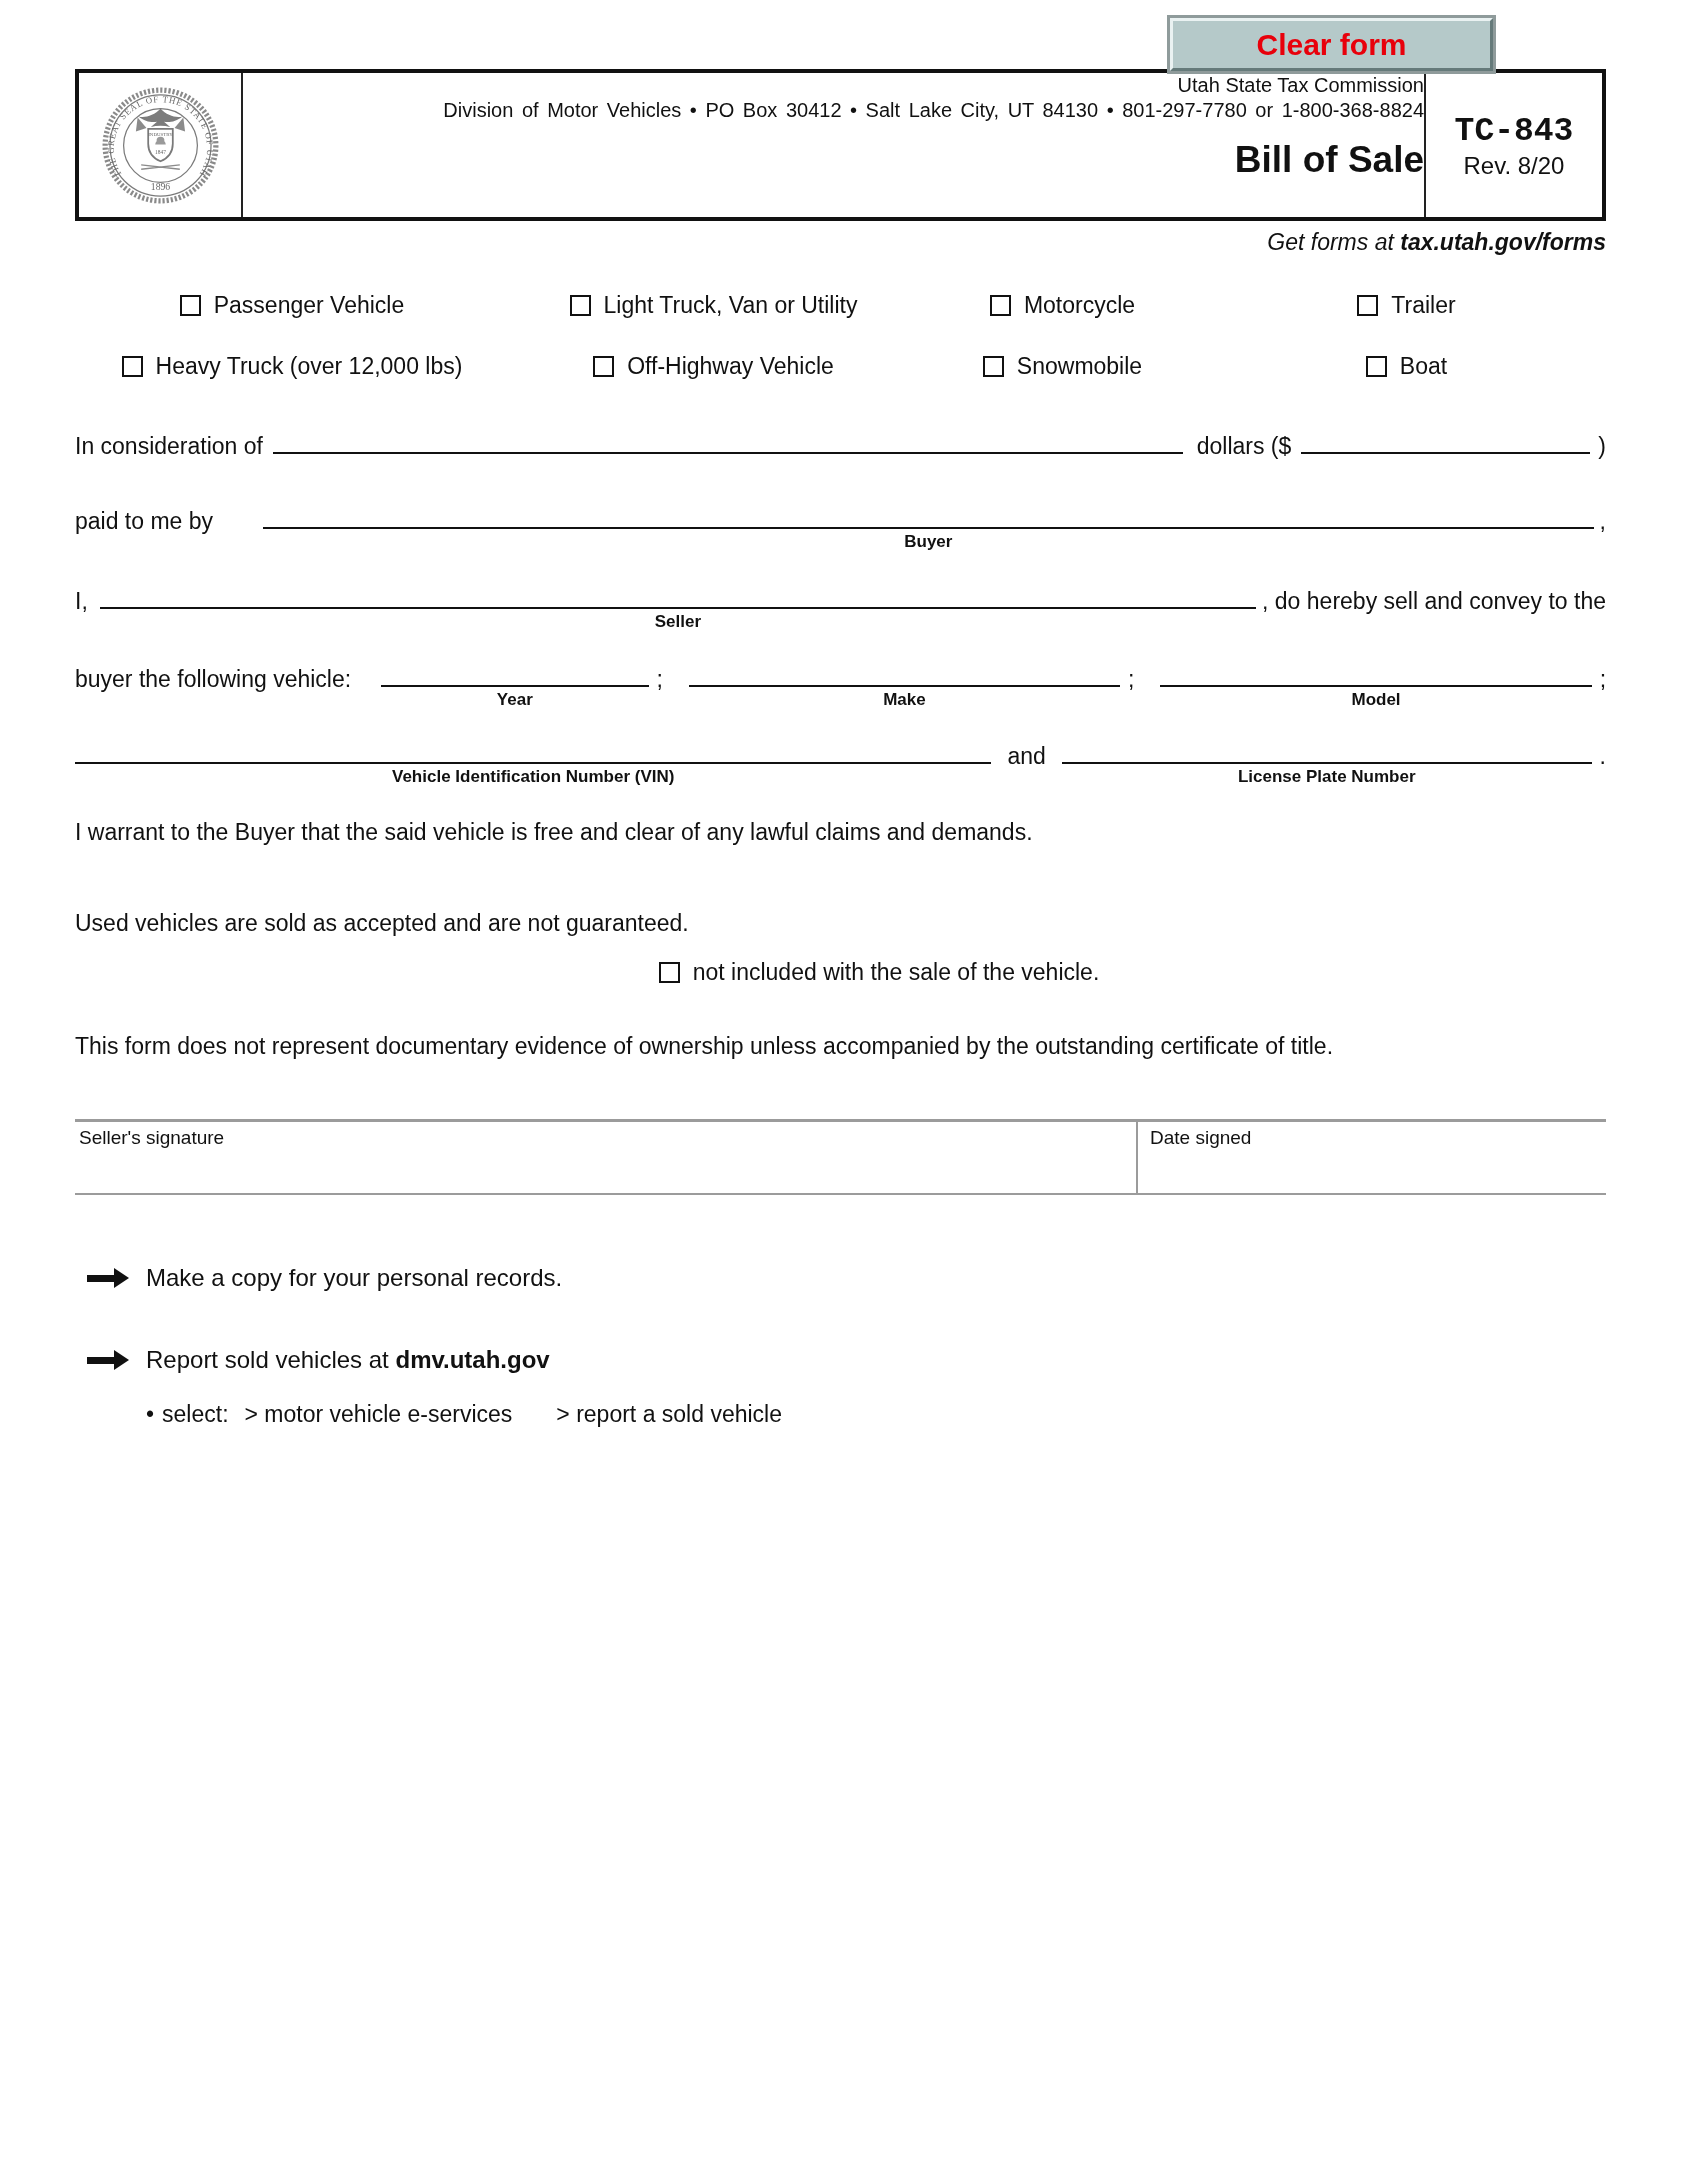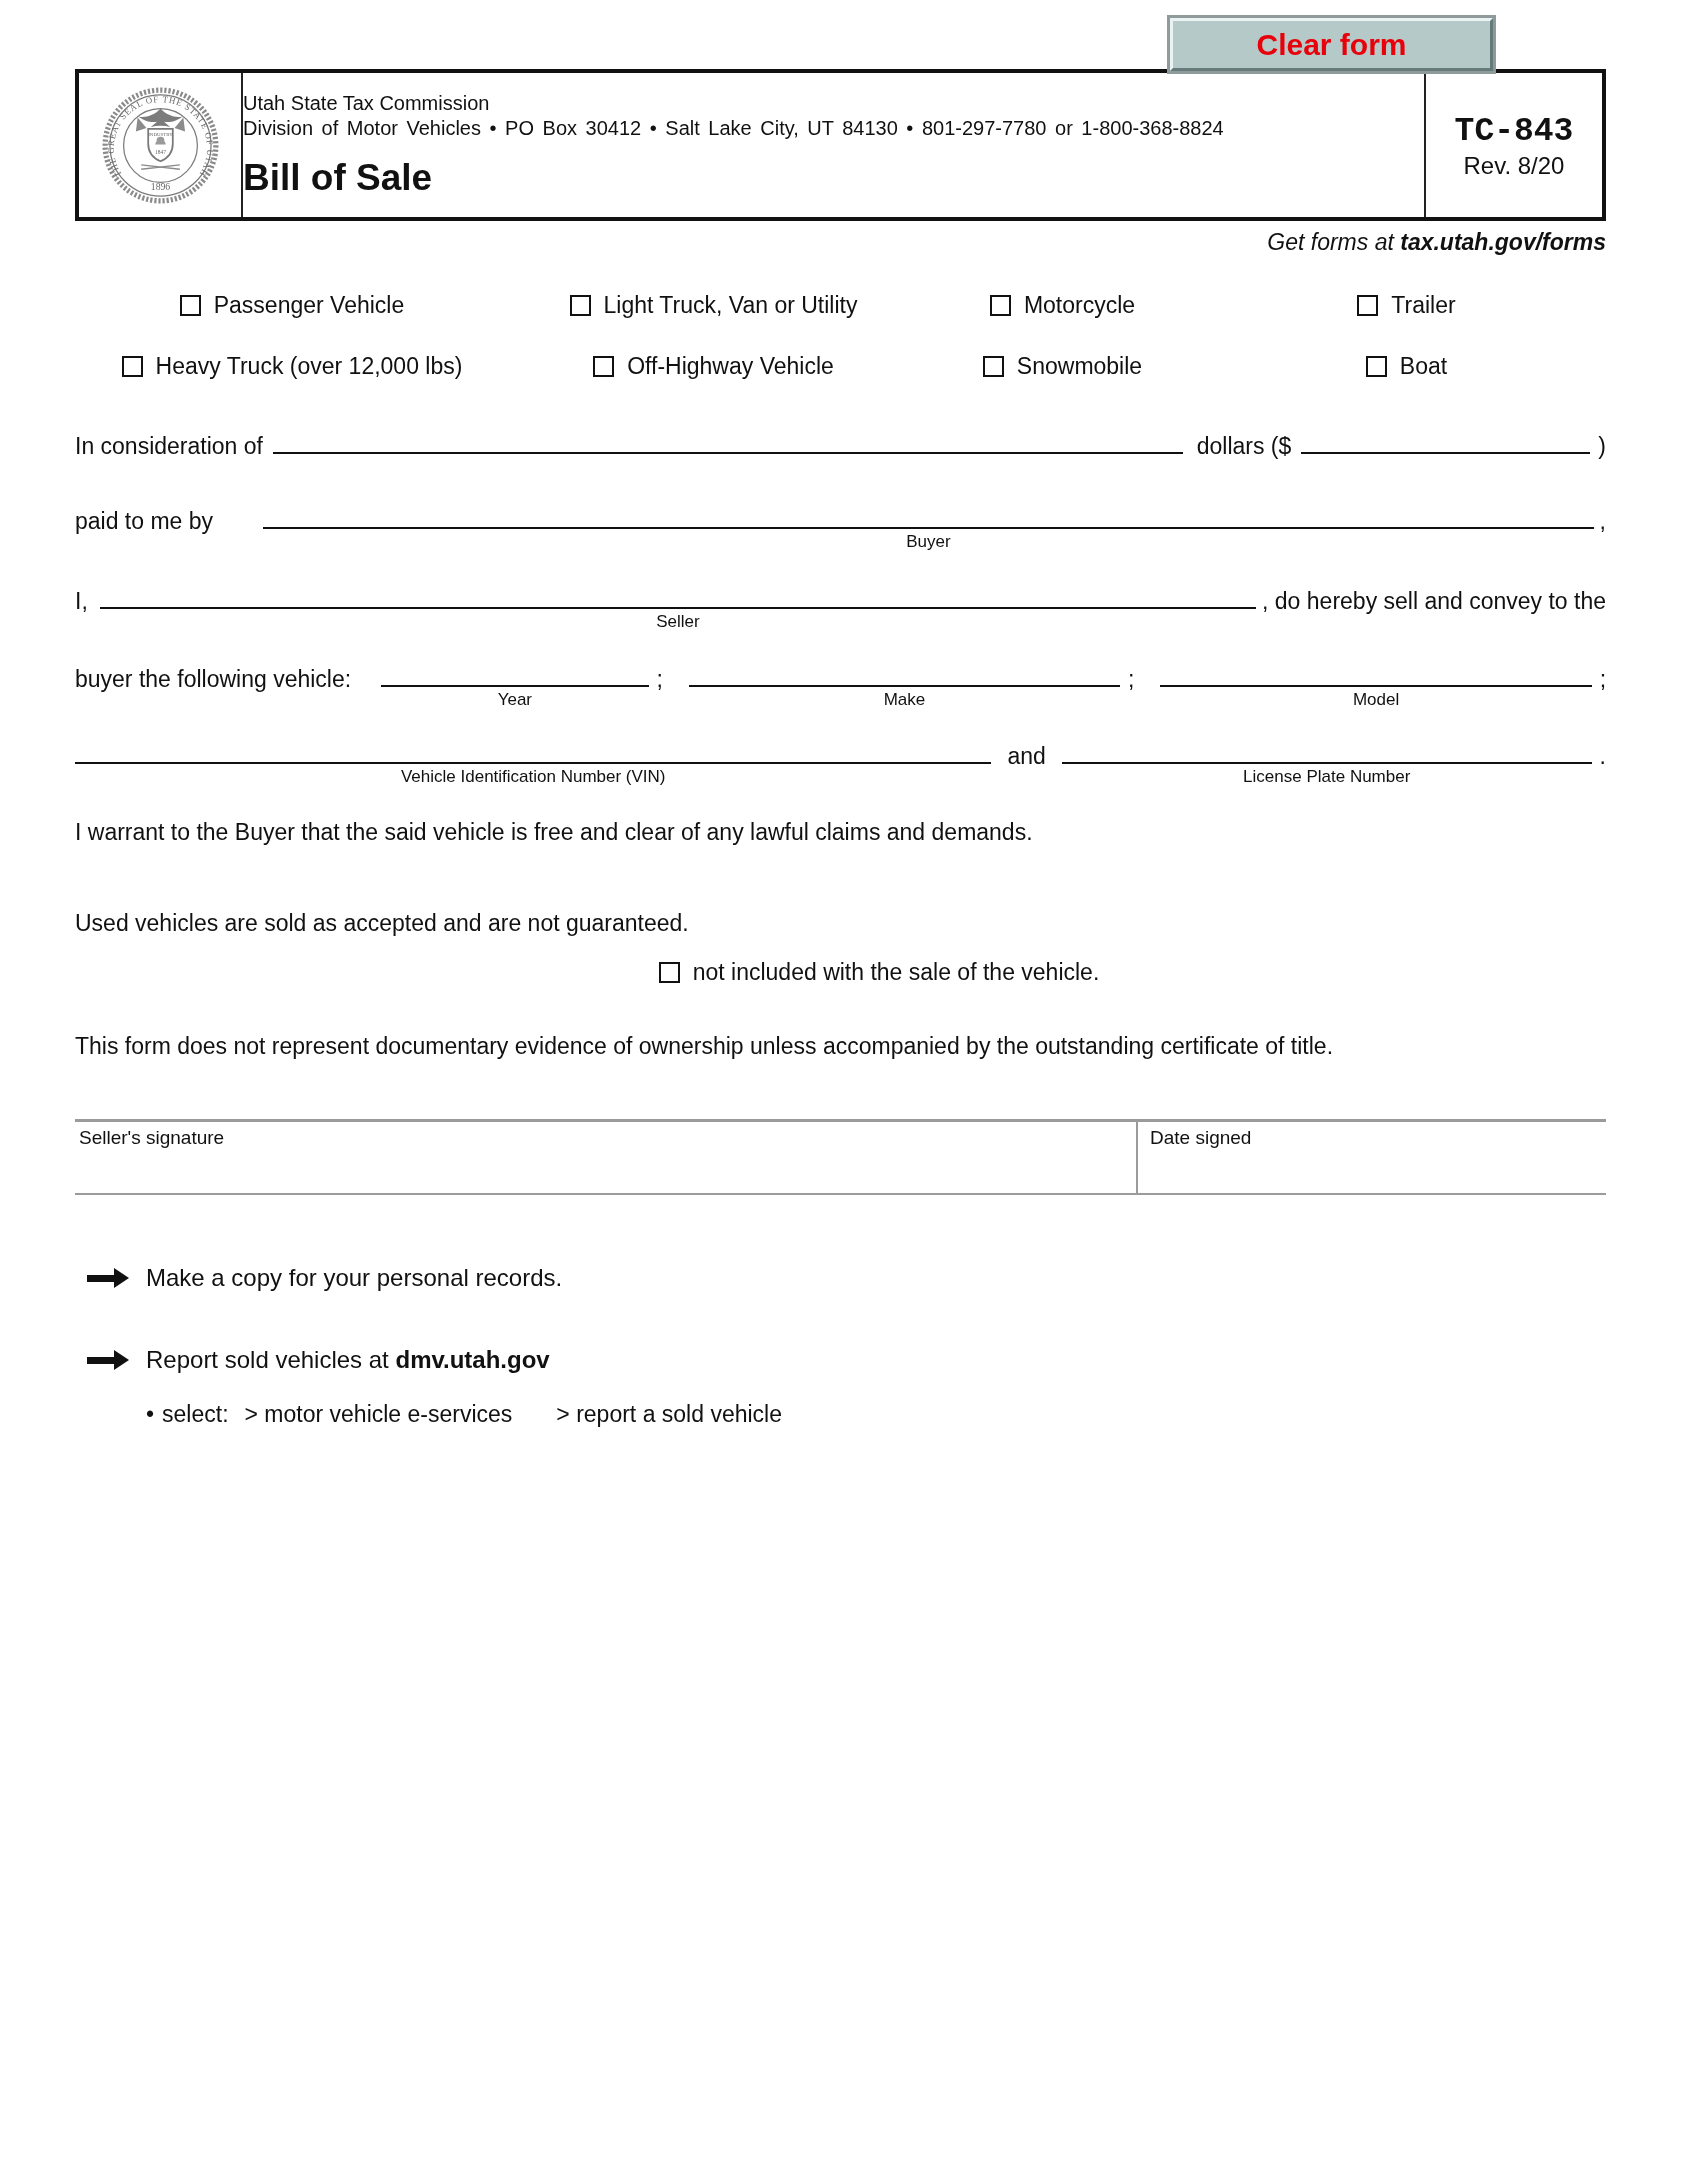--- a/index.html
+++ b/index.html
@@ -18,21 +18,21 @@
   }
 
   .content { position:absolute; left:75px; top:0; width:1531px; }
 
   
   .header-box {
     margin-top:69px; height:152px; border:4px solid #111;
     display:flex; align-items:stretch; background:#fff;
   }
   .seal-cell { width:164px; display:flex; align-items:center; justify-content:center; border-right:2px solid #222; }
-  .center-cell { flex:1; text-align:left; padding-top:18px; }
+  .center-cell { flex:1; text-align:right; }
   .agency-line { font-size:20px; line-height:25px; }
   .address-line { font-size:20px; line-height:25px; word-spacing:3px; }
   .form-title { font-size:37px; font-weight:bold; margin-top:16px; }
   .right-cell { width:178px; border-left:2px solid #222; display:flex; flex-direction:column; align-items:center; justify-content:center; padding-top:4px; }
   .form-number { font-size:33px; font-weight:bold; line-height:38px;font-family:Liberation Mono, monospace; }
   .form-rev { font-size:24px; line-height:30px; }
 
   
   .get-forms { margin-top:8px; text-align:right; font-size:23px; font-style:italic; }
   .get-forms .url { font-weight:bold; }
@@ -48,21 +48,21 @@
     width:21px; height:21px; border:2.5px solid #111; background:#fff;
     display:inline-block; margin-right:13px; flex:0 0 auto;
   }
 
   
   .row { display:flex; align-items:baseline; font-size:23px; line-height:30px; white-space:nowrap; }
   .blank { position:relative; border-bottom:2px solid #111; align-self:baseline; }
   .grow { flex:1 1 0; }
   .sublabel {
     position:absolute; top:5px; left:0; width:100%;
-    text-align:center; font-size:17px; line-height:20px; white-space:nowrap;
+    text-align:center; font-size:17px; line-height:20px; white-space:nowrap;font-weight:bold;
   }
 
   .row-consideration { margin-top:51px; }
   .row-paid   { margin-top:45px; }
   .row-seller { margin-top:50px; }
   .row-vehicle{ margin-top:48px; }
   .row-vin    { margin-top:47px; }
 
   .p-warrant { margin-top:48px; font-size:23px; }
   .p-asis    { margin-top:64px; font-size:23px; }

